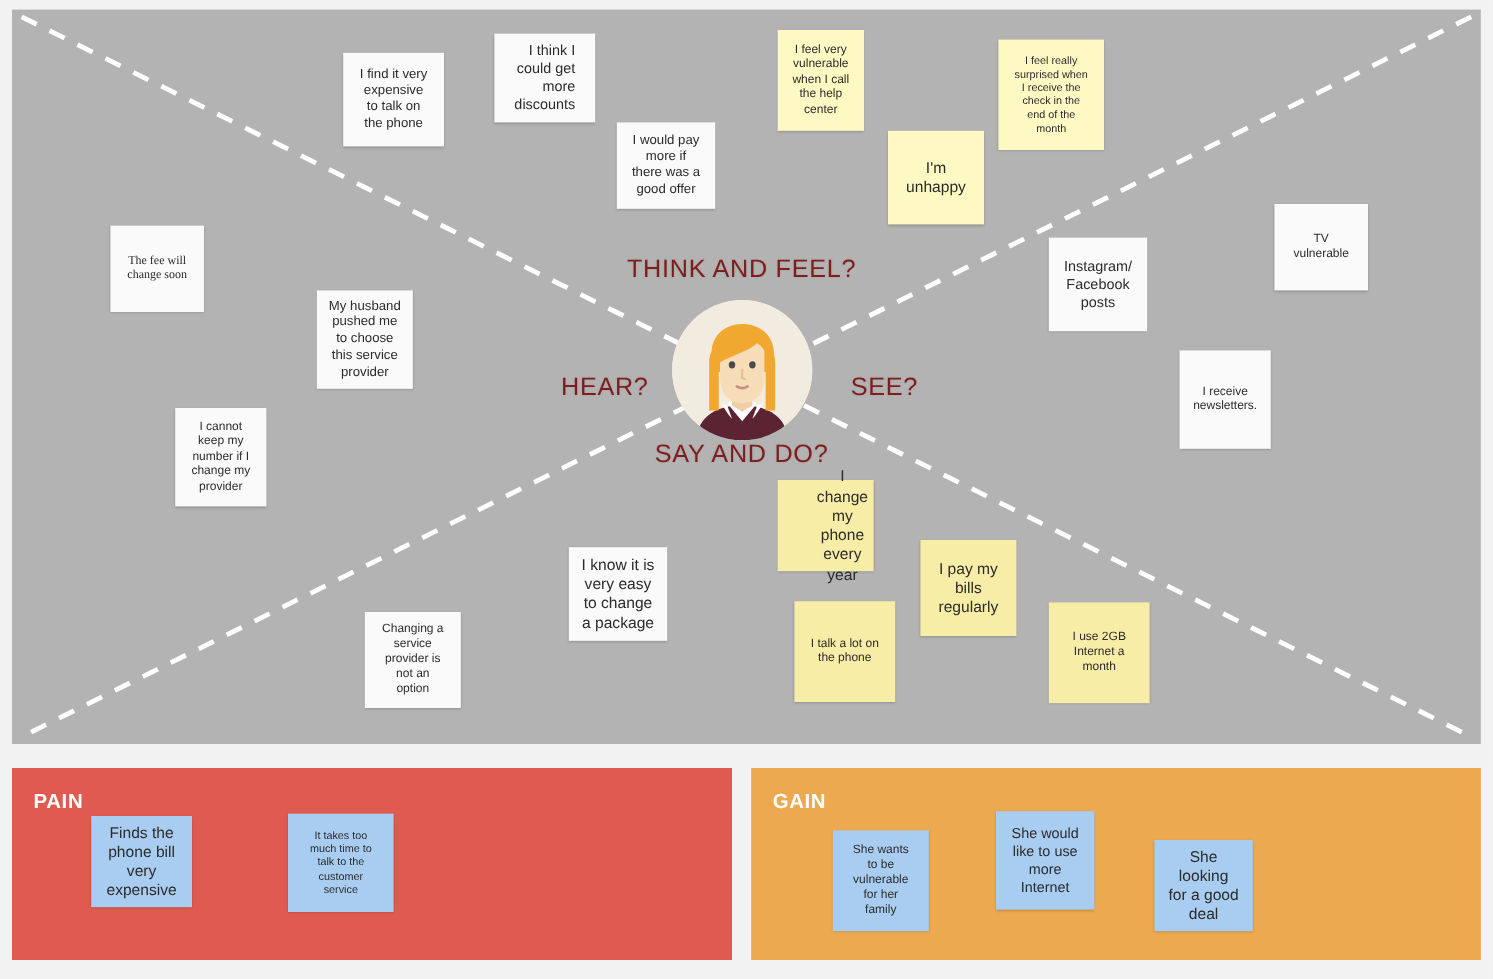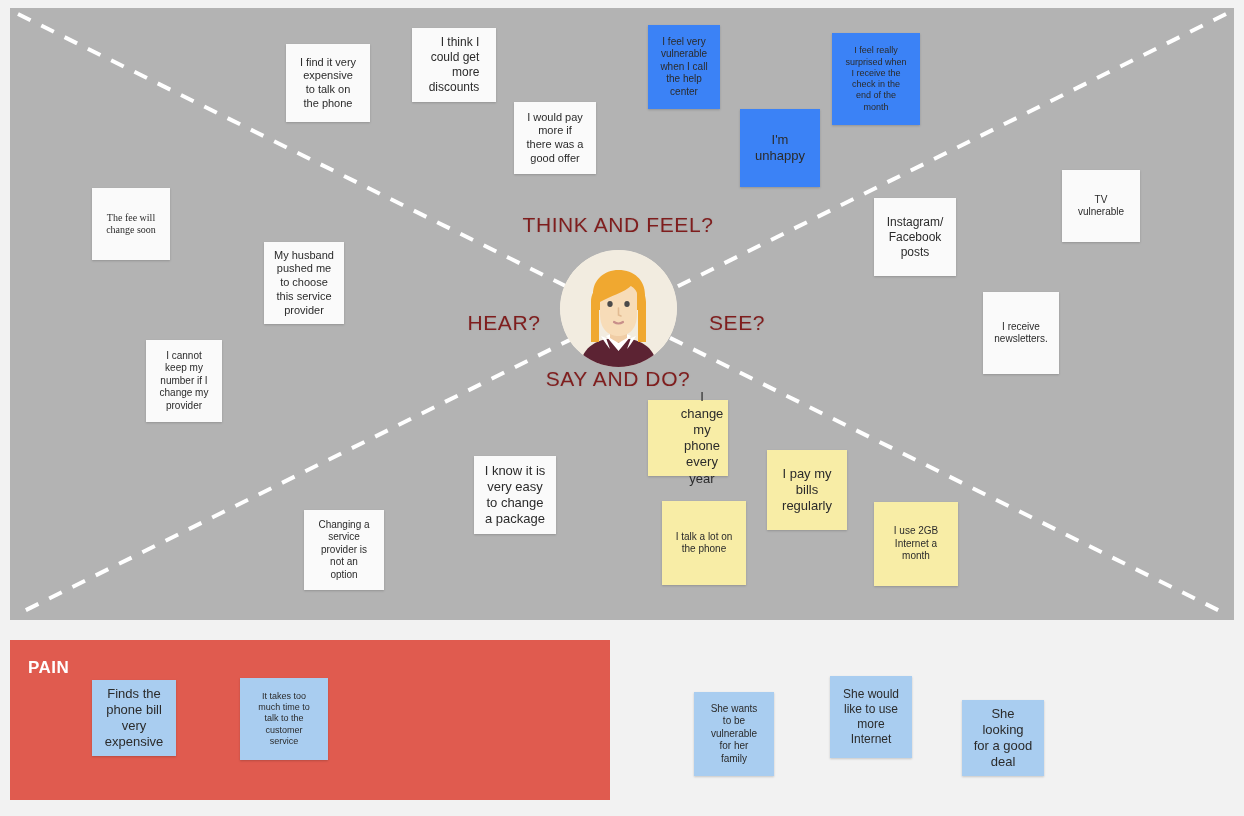--- a/index.html
+++ b/index.html
@@ -31,21 +31,21 @@
     align-items: center;
     justify-content: center;
     text-align: center;
     color: #2b2b2b;
     line-height: 1.25;
     padding: 4px 5px;
     box-shadow: 0 1px 2px rgba(0,0,0,.18);
     white-space: pre-line;
   }
   .note.white { background: #fafafa; }
-  .note.green { background: #3b82f6; }
+  .note.green { background: #fef9c3; }
   .note.yellow{ background: #f8eda6; }
   .note.blue  { background: #a9cdf0; }
 
   
   .qlabel {
     position: absolute;
     color: #7f1d1d;
     font-weight: normal;
     font-size: 21px;
     letter-spacing: .6px;
@@ -191,23 +191,26 @@
 regularly</div>
       <div class="note yellow" style="left: 874px; top: 502px; width: 84px; height: 84px; font-size: 10px;">I use 2GB
 Internet a
 month</div>
     </div>
 
   <div class="band" id="pain-band">
     <div class="band-title">PAIN</div>
   </div>
 
+  <div class="band" id="gain-band">
+    <div class="band-title">GAIN</div>
+  </div>
 
   <div id="pain-notes">
-      <div class="note blue" style="left: 92px; top: 680px; width: 84px; height: 76px; font-size: 13px;">Finds the
+      <div class="note blue" style="left: 76px; top: 680px; width: 84px; height: 76px; font-size: 13px;">Finds the
 phone bill
 very
 expensive</div>
       <div class="note blue" style="left: 240px; top: 678px; width: 88px; height: 82px; font-size: 9px;">It takes too
 much time to
 talk to the
 customer
 service</div>
     </div>
   <div id="gain-notes">

